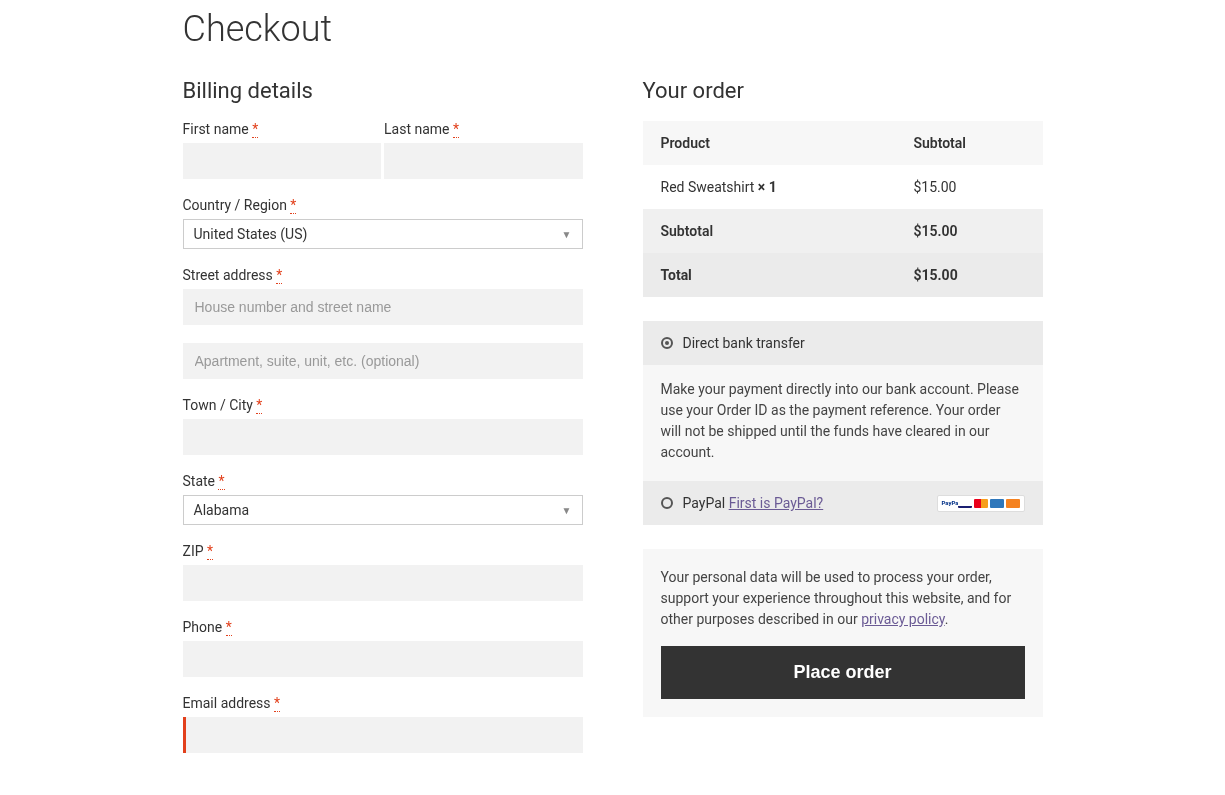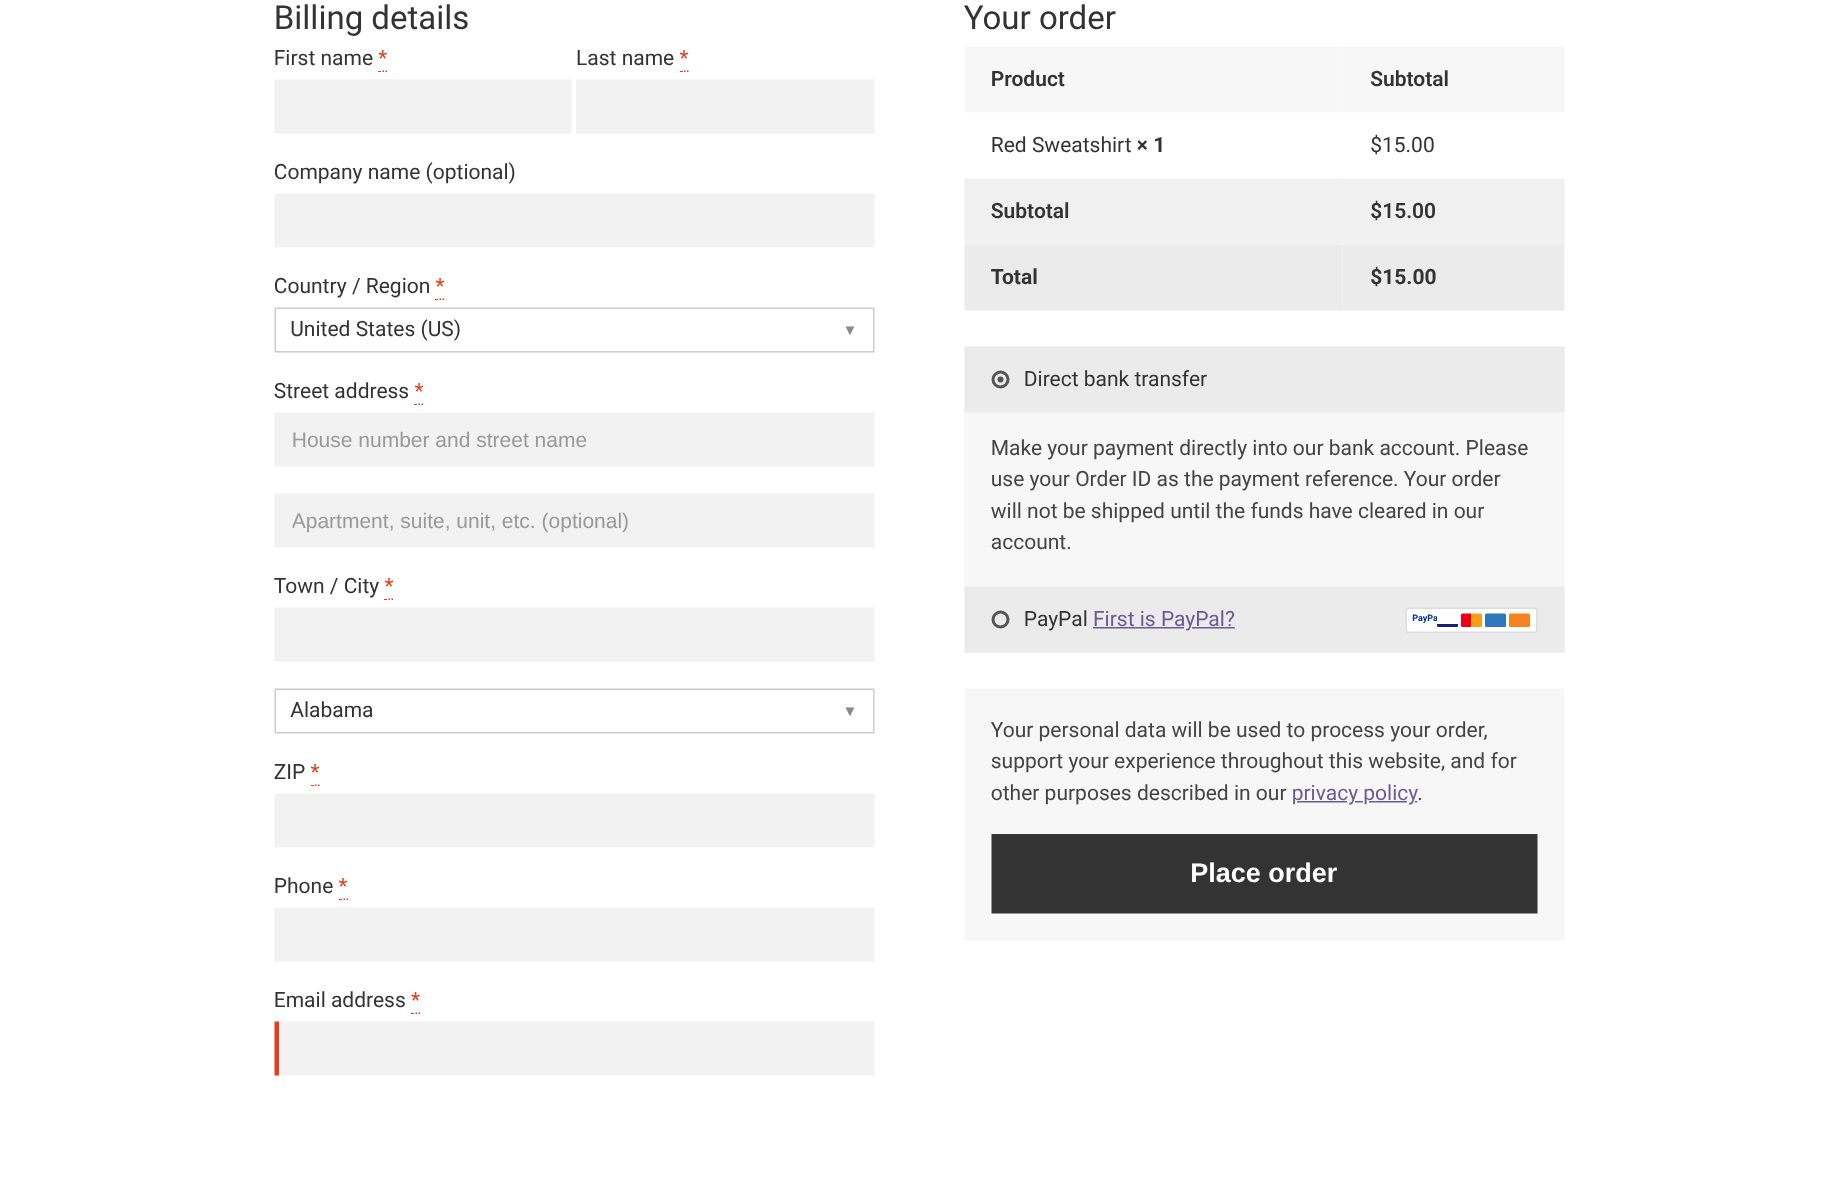--- a/index.html
+++ b/index.html
@@ -26,21 +26,21 @@
     .checkout-cols {
       display: flex;
       gap: 60px;
     }
     .col-billing { flex: 1; max-width: 410px; }
     .col-order { flex: 1; max-width: 410px; }
     .section-title {
       font-size: 22px;
       font-weight: 400;
       color: #333;
-      margin-bottom: 6px;
+      margin-bottom: 18px;
     }
     .form-row { margin-bottom: 18px; }
     .form-row-split { display: flex; gap: 3px; }
     .form-row-split .form-field { flex: 1; }
     .form-label {
       display: block;
       font-size: 14px;
       color: #333;
       margin-bottom: 6px;
     }
@@ -161,41 +161,38 @@
       padding: 16px;
       font-size: 18px;
       font-weight: 600;
       cursor: pointer;
     }
   </style>
 </head>
 <body>
 
 <div class="container">
+  <h1 class="page-title">Checkout</h1>
 
   <div class="checkout-cols">
 
     <div class="col-billing">
       <h2 class="section-title">Billing details</h2>
 
       <div class="form-row form-row-split">
         <div class="form-field">
           <label class="form-label"><span>First name </span><abbr class="required">*</abbr></label>
           <input class="form-input" type="text" style="">
         </div>
         <div class="form-field">
           <label class="form-label"><span>Last name </span><abbr class="required">*</abbr></label>
           <input class="form-input" type="text" style="">
         </div>
       </div>
 
-      <div class="form-row">
-        <label class="form-label">Company name (optional)</label>
-        <input class="form-input" type="text" style="">
-      </div>
 
       <div class="form-row">
         <label class="form-label"><span>Country / Region </span><abbr class="required">*</abbr></label>
         <div class="form-select">
           <span>United States (US)</span>
           <span class="chev">▼</span>
         </div>
       </div>
 
       <div class="form-row">
@@ -206,20 +203,21 @@
       <div class="form-row">
         <input class="form-input" type="text" placeholder="Apartment, suite, unit, etc. (optional)" style="">
       </div>
 
       <div class="form-row">
         <label class="form-label"><span>Town / City </span><abbr class="required">*</abbr></label>
         <input class="form-input" type="text" style="">
       </div>
 
       <div class="form-row">
+        <label class="form-label"><span>State </span><abbr class="required">*</abbr></label>
         <div class="form-select">
           <span>Alabama</span>
           <span class="chev">▼</span>
         </div>
       </div>
 
       <div class="form-row">
         <label class="form-label"><span>ZIP </span><abbr class="required">*</abbr></label>
         <input class="form-input" type="text" style="">
       </div>

